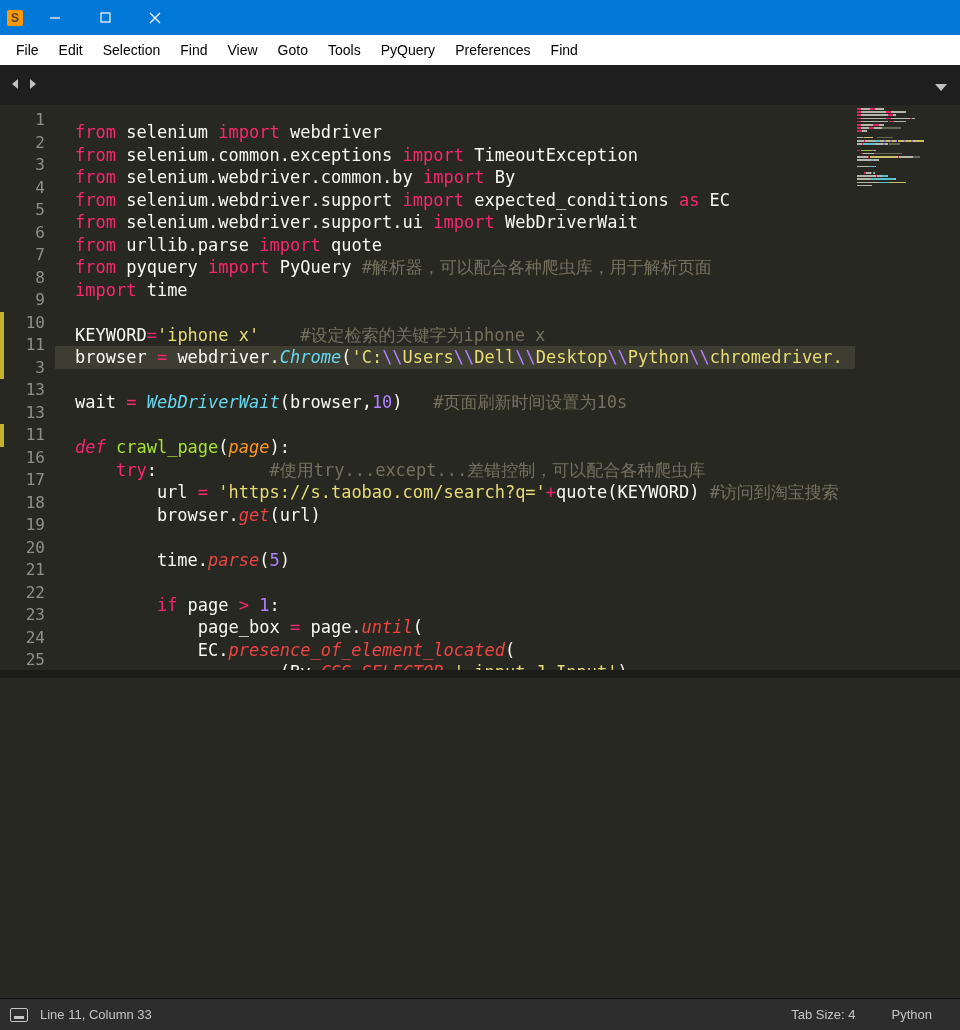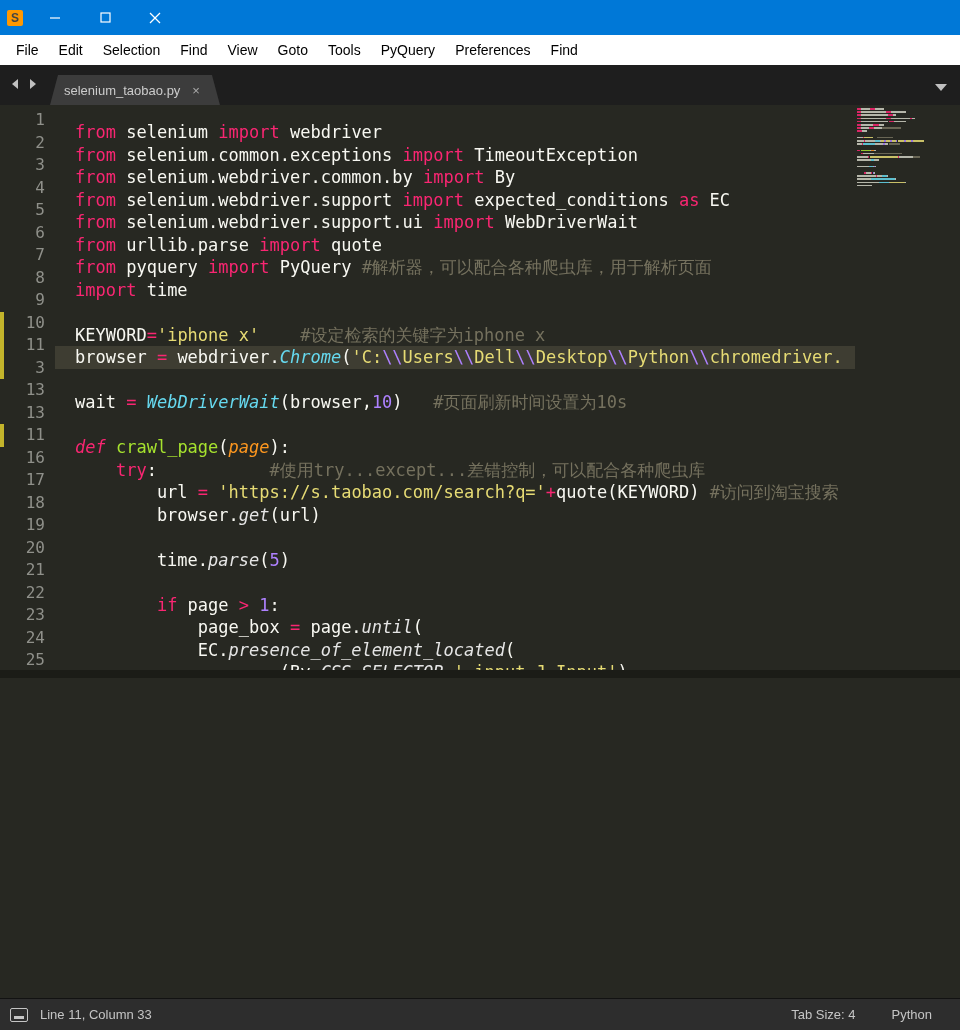--- a/index.html
+++ b/index.html
@@ -34,21 +34,21 @@
   .code .line.current { background:#3e3d32; display:block; margin-left:-20px; padding-left:20px; margin-right:-1000px; }
   .c-kw { color:#f92672; }    
   .c-kw-i { color:#f92672; font-style:italic; }
   .c-fn { color:#66d9ef; font-style:italic; } 
   .c-str { color:#e6db74; }
   .c-num { color:#ae81ff; }
   .c-com { color:#75715e; }
   .c-op  { color:#f92672; }
   .c-arg { color:#fd971f; font-style:italic; }
   .c-def { color:#a6e22e; }
-  .c-attr{ color:#e5e5e5; font-style:italic; }
+  .c-attr{ color:#ef4444; font-style:italic; }
   .minimap { width:105px; background:#272822; position:relative; overflow:hidden; }
   .minimap .mm-line { position:absolute; height:1.6px; }
   
   .console-gap { height:8px; background:#1b1c17; }
   .console { height:320px; background:#272822; }
   
   .statusbar { height:32px; background:#2d2d2d; border-top:1px solid #121212; display:flex; align-items:center; color:#c5c5c5; font-size:13px; padding:0 10px; }
   .statusbar .panel-icon { width:18px; height:14px; border:1.4px solid #c5c5c5; border-radius:2px; margin-right:12px; position:relative; cursor:pointer; }
   .statusbar .panel-icon::after { content:""; position:absolute; left:3px; right:3px; bottom:2px; height:3px; background:#c5c5c5; }
   .statusbar .spacer { flex:1; }
@@ -99,24 +99,20 @@
     <div class="arrow">
       <svg width="14" height="14">
           <path d="M10 2 L4 7 L10 12 Z"></path>
         </svg>
     </div>
     <div class="arrow">
       <svg width="14" height="14">
           <path d="M4 2 L10 7 L4 12 Z"></path>
         </svg>
     </div>
-  </div>
-  <div class="tab">
-    <span>selenium_taobao.py</span>
-    <span class="close-x">×</span>
   </div>
   <div class="menu-chevron">
     <svg width="14" height="10">
         <path d="M1 1 L7 8 L13 1 Z"></path>
       </svg>
   </div>
 </div>
 
 <div class="editor-wrap">
   <div class="gutter" id="gutter">

